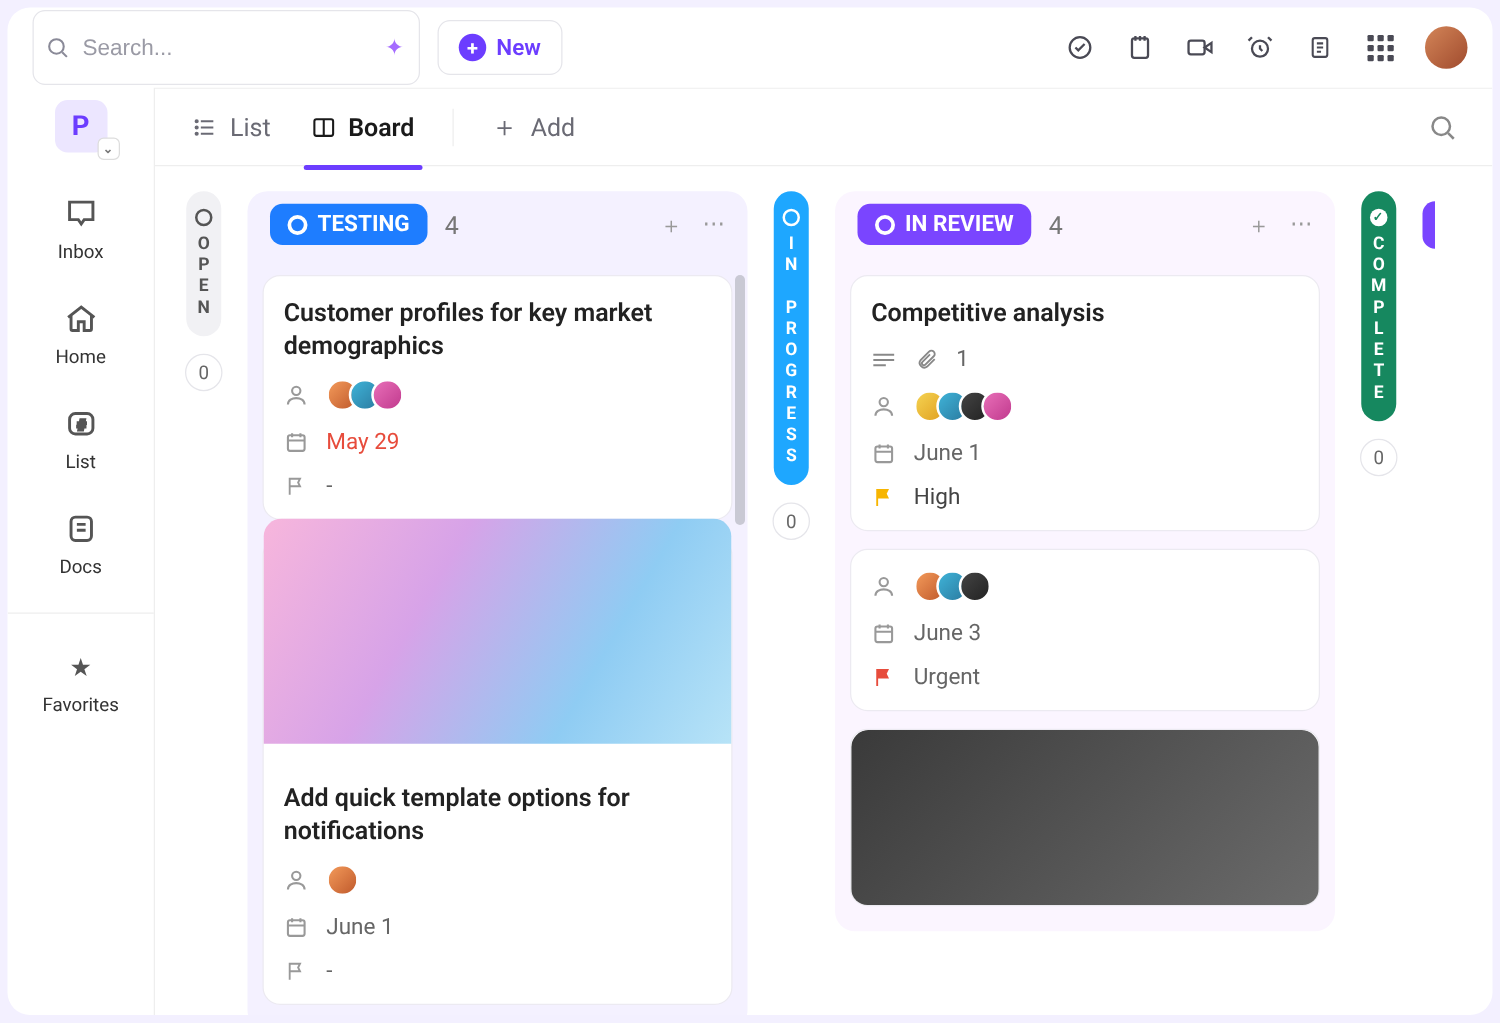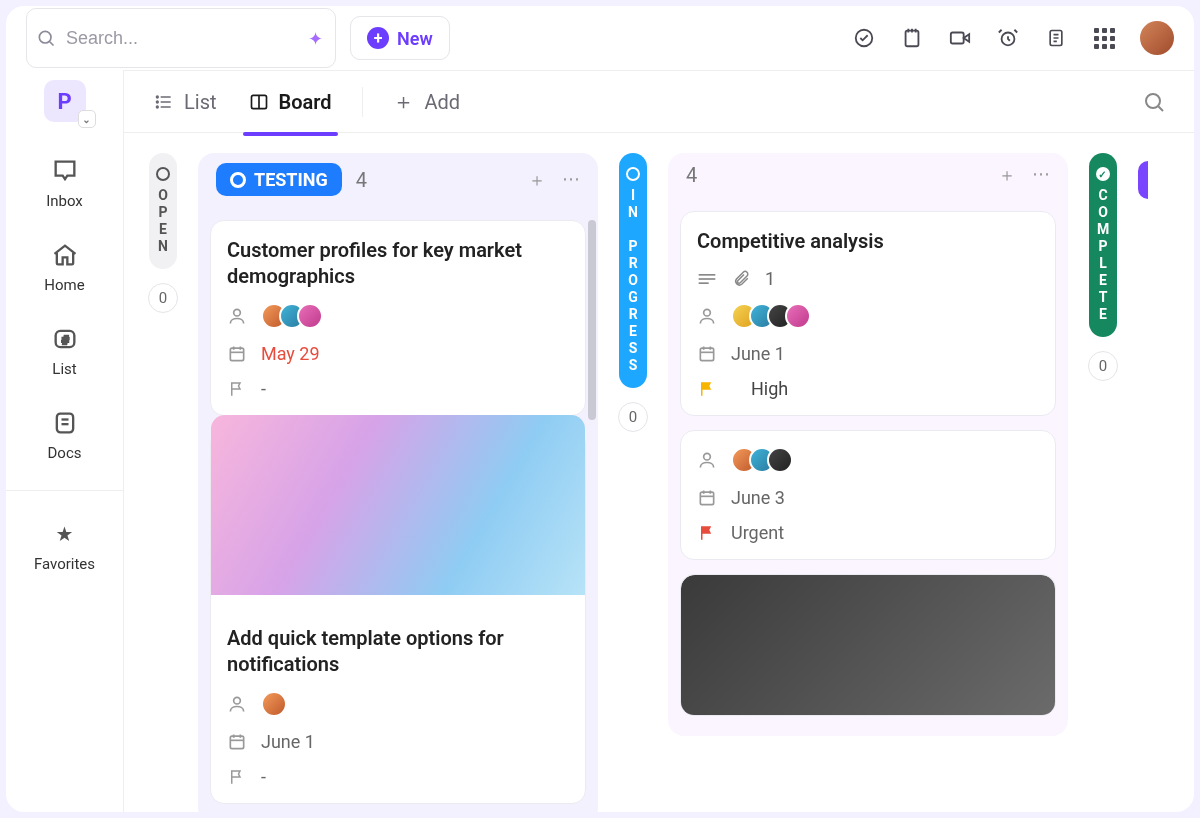--- a/index.html
+++ b/index.html
@@ -139,21 +139,21 @@
   .col-actions span{cursor:pointer;font-size:18px;}
   .cards {display:flex;flex-direction:column;gap:14px;padding:0 8px 20px 8px;position:relative;}
   .card {
     background:#fff;border:1px solid #eceaf1;border-radius:14px;padding:16px;
     display:flex;flex-direction:column;gap:14px;cursor:pointer;
   }
   .card-title{font-size:20px;font-weight:600;color:#222;line-height:1.3;}
   .row{display:flex;align-items:center;gap:14px;color:#666;font-size:18px;}
   .row .ic{width:20px;display:flex;justify-content:center;color:#888;}
   .date-over{color:#e74c3c;}
-  .priority-high{color:#444;margin-left:20px;}
+  .priority-high{color:#444;}
   .flag-high{color:#f7b500;}
   .flag-urgent{color:#e74c3c;}
   .ass-stack{display:flex;}
   .ass-stack .av{width:26px;height:26px;border-radius:50%;border:2px solid #fff;margin-left:-8px;}
   .ass-stack .av:first-child{margin-left:0;}
   .av.c1{background:linear-gradient(135deg,#f39a5a,#c05a2c);}
   .av.c2{background:linear-gradient(135deg,#3fb3d8,#2b7ba0);}
   .av.c3{background:linear-gradient(135deg,#e86fb8,#c13a8e);}
   .av.c4{background:linear-gradient(135deg,#f5d352,#e0a020);}
   .av.c5{background:linear-gradient(135deg,#444,#222);}
@@ -432,20 +432,24 @@
         <div class="col-collapsed">
           <div class="pill blue">
             <span class="dot" style="border-color:#fff"></span>
             <span>IN PROGRESS</span>
           </div>
           <div class="count-chip">0</div>
         </div>
 
         <div class="column review">
           <div class="col-head">
+            <div class="col-tag tpurple">
+              <span class="ring"></span>
+              <span>IN REVIEW</span>
+            </div>
             <span class="col-count">4</span>
             <div class="col-actions">
               <span>＋</span>
               <span>⋯</span>
             </div>
           </div>
 
           <div class="cards">
 
             <div class="card">

